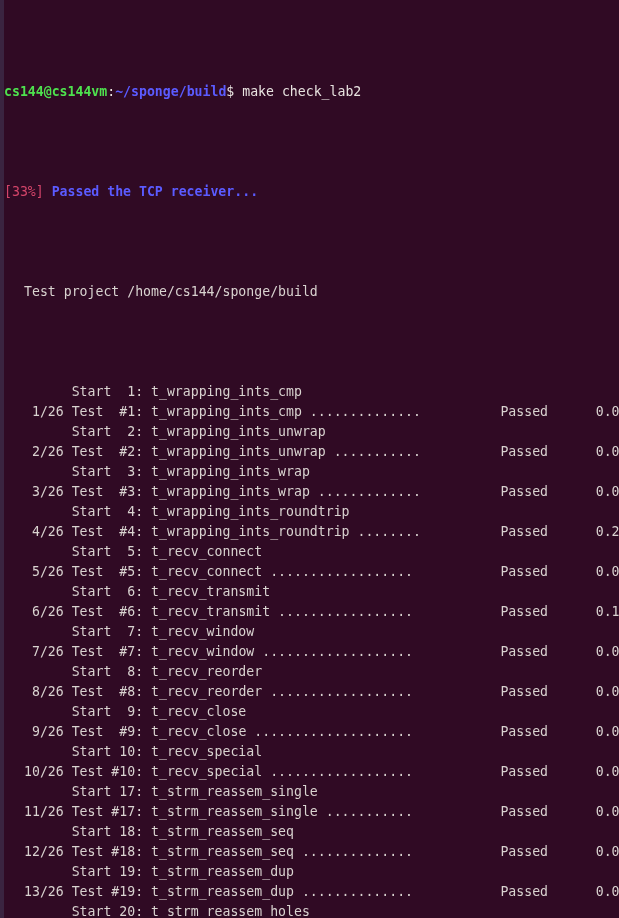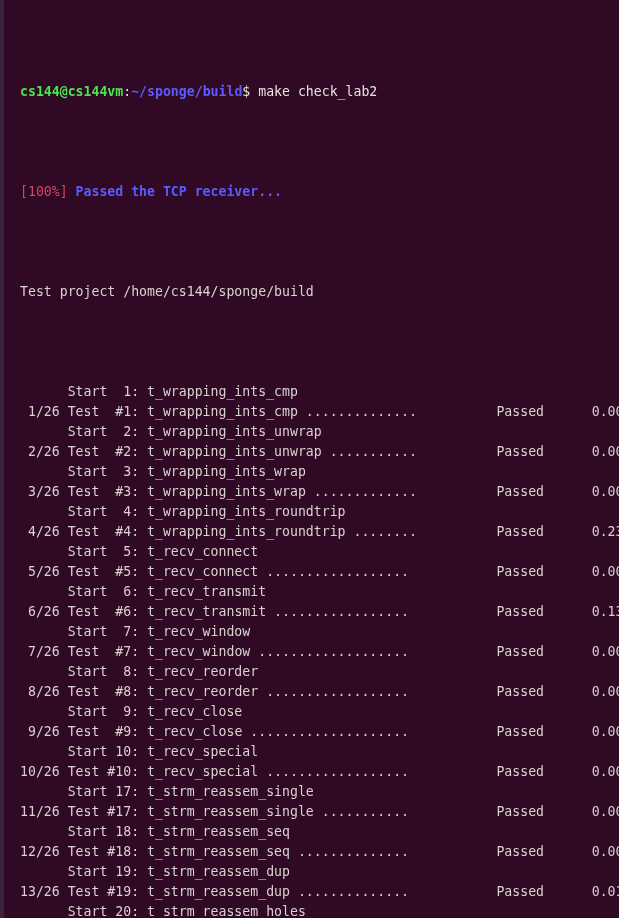--- a/index.html
+++ b/index.html
@@ -13,21 +13,21 @@
     height: 918px;
     overflow: hidden;
     font-family: "DejaVu Sans Mono", "Liberation Mono", monospace;
   }
   #terminal {
     position: relative;
     width: 492px;
     height: 918px;
     background: #300a24;
     box-sizing: border-box;
-    padding: 2px 0 0 16px;
+    padding: 2px 0 0 0;
   }
   
   #left-edge {
     position: absolute;
     left: 0;
     top: 0;
     width: 4px;
     height: 918px;
     background: #3a2440;
   }
@@ -43,35 +43,35 @@
   .line {
     height: 20px;
     white-space: pre;
     font-family: "DejaVu Sans Mono", "Liberation Mono", monospace;
   }
 
   .c-green  { color: #4ee24e; font-weight: bold; }
   .c-white  { color: #e8e3e0; }
   .c-blue   { color: #5b5bff; font-weight: bold; }
   .c-red    { color: #d4456a; }
-  .c-plain  { color: #d9d3d0; }
+  .c-plain  { color: #d9d3d0; margin-left: 20px; }
 </style>
 </head>
 <body>
 
 <div id="terminal">
   <div id="left-edge"></div>
 
   <div id="screen">
 
     
     <div class="line"><span class="c-green">cs144@cs144vm</span><span class="c-white">:</span><span class="c-blue">~/sponge/build</span><span class="c-white">$</span><span class="c-white"> make check_lab2</span></div>
 
     
-    <div class="line"><span class="c-red">[100%]</span><span class="c-blue"> Passed the TCP receiver...</span></div>
+    <div class="line"><span class="c-red">[33%]</span><span class="c-blue"> Passed the TCP receiver...</span></div>
 
     
     <div class="line c-plain">Test project /home/cs144/sponge/build</div>
 
     
     <div id="test-output"><div class="line c-plain">      Start  1: t_wrapping_ints_cmp</div><div class="line c-plain"><span> 1/26</span><span> Test  #1: </span><span>t_wrapping_ints_cmp</span><span> ..............</span><span>          </span><span>Passed</span><span>      </span><span>0.00 sec</span></div><div class="line c-plain">      Start  2: t_wrapping_ints_unwrap</div><div class="line c-plain"><span> 2/26</span><span> Test  #2: </span><span>t_wrapping_ints_unwrap</span><span> ...........</span><span>          </span><span>Passed</span><span>      </span><span>0.00 sec</span></div><div class="line c-plain">      Start  3: t_wrapping_ints_wrap</div><div class="line c-plain"><span> 3/26</span><span> Test  #3: </span><span>t_wrapping_ints_wrap</span><span> .............</span><span>          </span><span>Passed</span><span>      </span><span>0.00 sec</span></div><div class="line c-plain">      Start  4: t_wrapping_ints_roundtrip</div><div class="line c-plain"><span> 4/26</span><span> Test  #4: </span><span>t_wrapping_ints_roundtrip</span><span> ........</span><span>          </span><span>Passed</span><span>      </span><span>0.23 sec</span></div><div class="line c-plain">      Start  5: t_recv_connect</div><div class="line c-plain"><span> 5/26</span><span> Test  #5: </span><span>t_recv_connect</span><span> ..................</span><span>           </span><span>Passed</span><span>      </span><span>0.00 sec</span></div><div class="line c-plain">      Start  6: t_recv_transmit</div><div class="line c-plain"><span> 6/26</span><span> Test  #6: </span><span>t_recv_transmit</span><span> .................</span><span>           </span><span>Passed</span><span>      </span><span>0.13 sec</span></div><div class="line c-plain">      Start  7: t_recv_window</div><div class="line c-plain"><span> 7/26</span><span> Test  #7: </span><span>t_recv_window</span><span> ...................</span><span>           </span><span>Passed</span><span>      </span><span>0.00 sec</span></div><div class="line c-plain">      Start  8: t_recv_reorder</div><div class="line c-plain"><span> 8/26</span><span> Test  #8: </span><span>t_recv_reorder</span><span> ..................</span><span>           </span><span>Passed</span><span>      </span><span>0.00 sec</span></div><div class="line c-plain">      Start  9: t_recv_close</div><div class="line c-plain"><span> 9/26</span><span> Test  #9: </span><span>t_recv_close</span><span> ....................</span><span>           </span><span>Passed</span><span>      </span><span>0.00 sec</span></div><div class="line c-plain">      Start 10: t_recv_special</div><div class="line c-plain"><span>10/26</span><span> Test #10: </span><span>t_recv_special</span><span> ..................</span><span>           </span><span>Passed</span><span>      </span><span>0.00 sec</span></div><div class="line c-plain">      Start 17: t_strm_reassem_single</div><div class="line c-plain"><span>11/26</span><span> Test #17: </span><span>t_strm_reassem_single</span><span> ...........</span><span>           </span><span>Passed</span><span>      </span><span>0.00 sec</span></div><div class="line c-plain">      Start 18: t_strm_reassem_seq</div><div class="line c-plain"><span>12/26</span><span> Test #18: </span><span>t_strm_reassem_seq</span><span> ..............</span><span>           </span><span>Passed</span><span>      </span><span>0.00 sec</span></div><div class="line c-plain">      Start 19: t_strm_reassem_dup</div><div class="line c-plain"><span>13/26</span><span> Test #19: </span><span>t_strm_reassem_dup</span><span> ..............</span><span>           </span><span>Passed</span><span>      </span><span>0.01 sec</span></div><div class="line c-plain">      Start 20: t_strm_reassem_holes</div></div>
 
     
 
     

